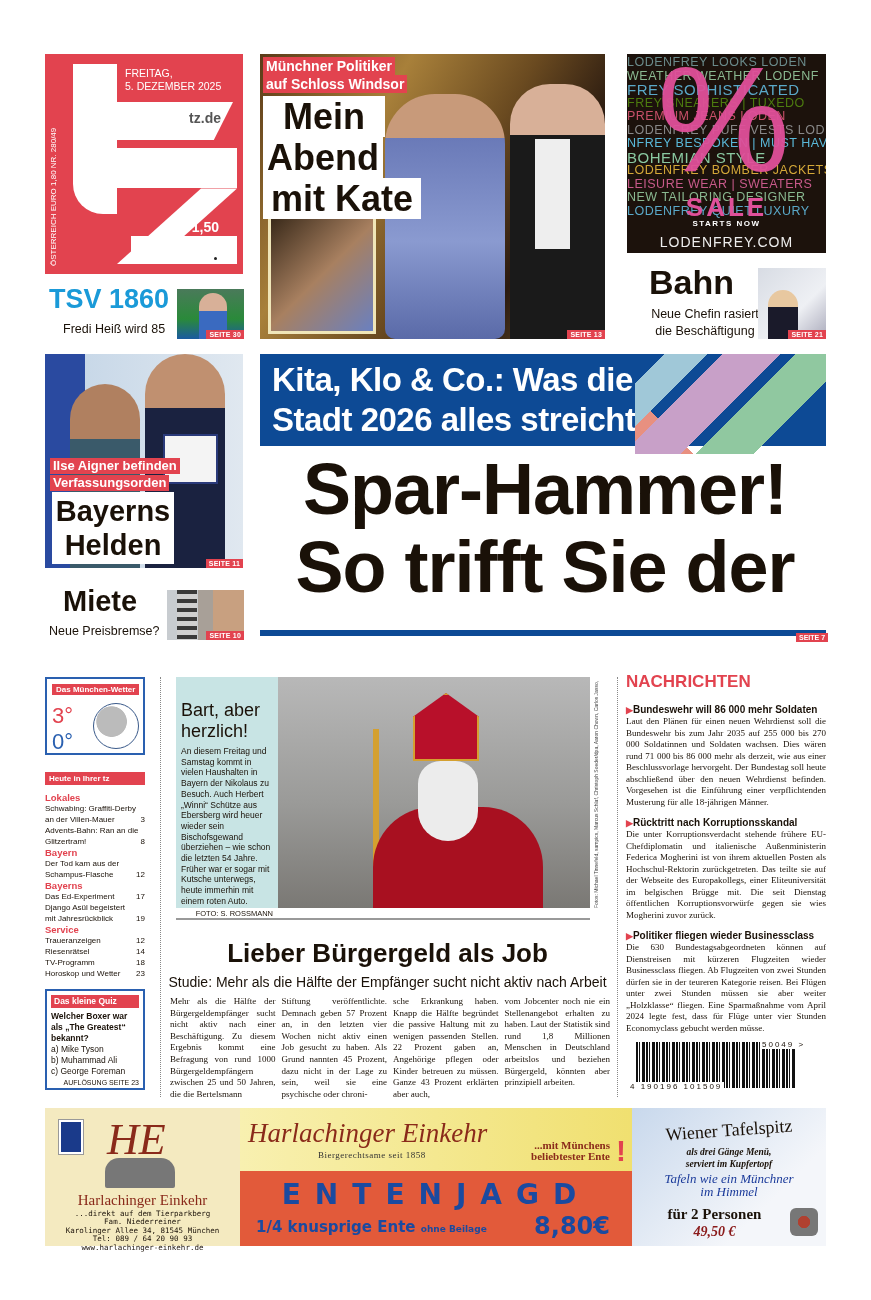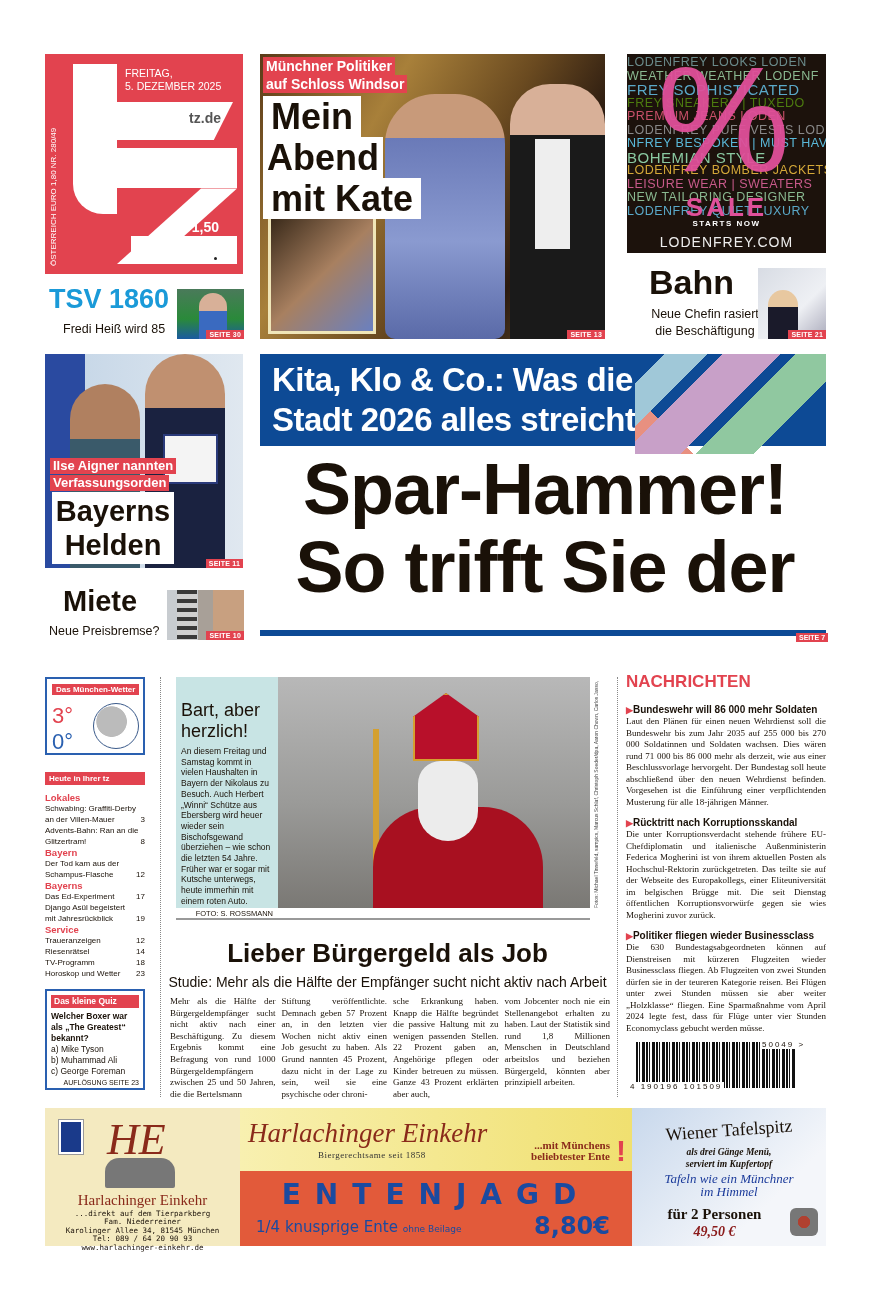--- a/index.html
+++ b/index.html
@@ -107,21 +107,21 @@
 #ad1 .nm{position:absolute;left:0;width:100%;top:84px;font-family:"Liberation Serif",serif;color:#8a2a1a;font-size:15px}
 #ad1 .ln{position:absolute;left:0;width:100%;top:102px;font-family:"DejaVu Sans Mono",monospace;font-size:7.5px;line-height:8.4px}
 #ad2{left:240px;top:1108px;width:392px;height:138px}
 #ad2 .top{position:absolute;left:0;top:0;width:100%;height:63px;background:linear-gradient(90deg,#f8f0b0,#f0e070)}
 #ad2 .scr{position:absolute;left:8px;top:10px;font-family:"Liberation Serif",serif;font-style:italic;font-size:27px;color:#8a2a1a}
 #ad2 .since{position:absolute;left:78px;top:42px;font-family:"Liberation Serif",serif;font-size:9px;color:#333;letter-spacing:.5px}
 #ad2 .mit{position:absolute;right:22px;top:32px;font-family:"Liberation Serif",serif;font-weight:bold;font-size:11px;color:#8a2a1a;text-align:right;line-height:11px}
 #ad2 .excl{position:absolute;right:6px;top:28px;font-size:30px;color:#e2434f;font-weight:bold;line-height:1}
 #ad2 .bot{position:absolute;left:0;top:63px;width:100%;height:75px;background:#e25a3a}
 #ad2 .ent{position:absolute;left:0;width:100%;top:70px;text-align:center;font-family:"DejaVu Sans",sans-serif;font-weight:bold;font-size:28px;color:#1a4aa0;letter-spacing:14px}
-#ad2 .kn{position:absolute;left:16px;top:110px;font-family:"DejaVu Sans",sans-serif;font-weight:normal;font-size:15px;color:#1a4aa0}
+#ad2 .kn{position:absolute;left:16px;top:110px;font-family:"DejaVu Sans",sans-serif;font-weight:bold;font-size:15px;color:#1a4aa0}
 #ad2 .kn small{font-size:9px}
 #ad2 .pr{position:absolute;right:22px;top:104px;font-family:"DejaVu Sans",sans-serif;font-weight:bold;font-size:24px;color:#1a4aa0}
 #ad3{left:632px;top:1108px;width:194px;height:138px;background:linear-gradient(135deg,#c8d8ec,#f4f6fa 70%);text-align:center;font-family:"Liberation Serif",serif}
 #ad3 .t{position:absolute;left:0;width:100%;top:12px;font-size:18px;transform:rotate(-4deg)}
 #ad3 .d{position:absolute;left:0;width:100%;top:38px;font-size:9.5px;font-style:italic;font-weight:bold;line-height:12px}
 #ad3 .s{position:absolute;left:0;width:100%;top:64px;font-size:13px;font-style:italic;color:#1a3a9a;line-height:13px}
 #ad3 .p{position:absolute;left:0;width:85%;top:98px;font-size:15px;font-weight:bold}
 #ad3 .pr{position:absolute;left:0;width:85%;top:116px;font-size:14px;font-style:italic;font-weight:bold;color:#8a1a1a}
 </style>
 </head>
@@ -155,21 +155,21 @@
 <div id="kate" class="abs">
   <div class="dress"></div>
   <div class="man"></div>
   <div class="shirt"></div>
   <div class="inset"></div>
   <div style="position:absolute;left:3px;top:3px;line-height:18px">
     <span class="redlabel" style="font-size:14px">Münchner Politiker</span><br>
     <span class="redlabel" style="font-size:14px">auf Schloss Windsor</span>
   </div>
   <div style="position:absolute;left:3px;top:42px;line-height:41px;font-size:36px;font-weight:bold">
-    <span style="background:#fff;padding:0 8px">Mein</span><br>
+    <span style="background:#fff;padding:0 20px">Mein</span><br>
     <span style="background:#fff;padding:0 4px">Abend</span><br>
     <span style="background:#fff;padding:0 8px">mit Kate</span>
   </div>
   <span class="seite">SEITE 13</span>
 </div>
 
 <div id="loden" class="abs">
   <div class="words">
     <div style="color:#6a8a8a">LODENFREY LOOKS LODEN</div>
     <div style="color:#8ab890">WEATHER WEATHER LODENF</div>
@@ -200,21 +200,21 @@
     <div style="position:absolute;left:10px;top:22px;width:30px;height:49px;background:linear-gradient(180deg,#e8c8a0 0 35%,#1a1a2a 35%);border-radius:15px 15px 0 0"></div>
     <span class="seite">SEITE 21</span>
   </div>
 </div>
 
 <div id="aigner" class="abs">
   <div class="p1"></div>
   <div class="p2"></div>
   <div style="position:absolute;left:118px;top:80px;width:55px;height:50px;background:#f4f4f4;border:2px solid #2a3a7a"></div>
   <div style="position:absolute;left:5px;top:103px;line-height:16px">
-    <span class="redlabel" style="font-size:13px">Ilse Aigner nannten</span><br>
+    <span class="redlabel" style="font-size:13px">Ilse Aigner befinden</span><br>
     <span class="redlabel" style="font-size:13px">Verfassungsorden</span>
   </div>
   <div style="position:absolute;left:7px;top:138px;width:122px;background:#fff;text-align:center;font-size:29px;font-weight:bold;line-height:34px;padding:2px 0">
     <div>Bayerns</div>
     <div>Helden</div>
   </div>
   <span class="seite">SEITE 11</span>
 </div>
 
 <div class="abs" style="left:45px;top:584px;width:200px;height:60px">

